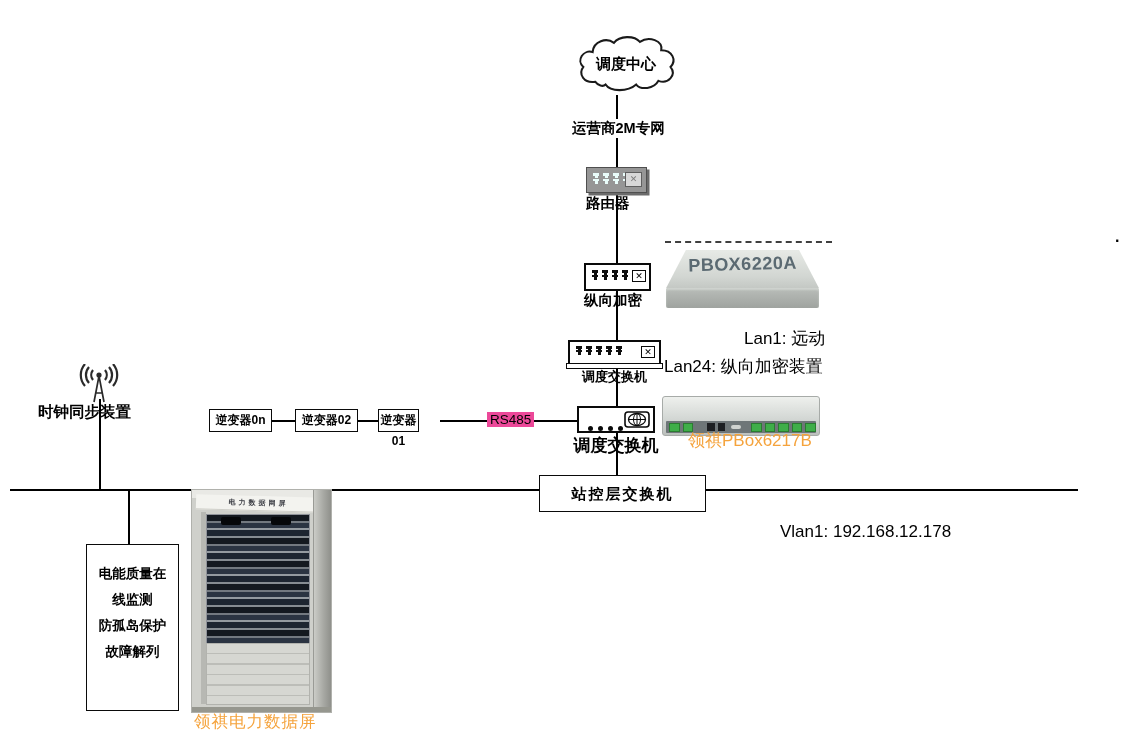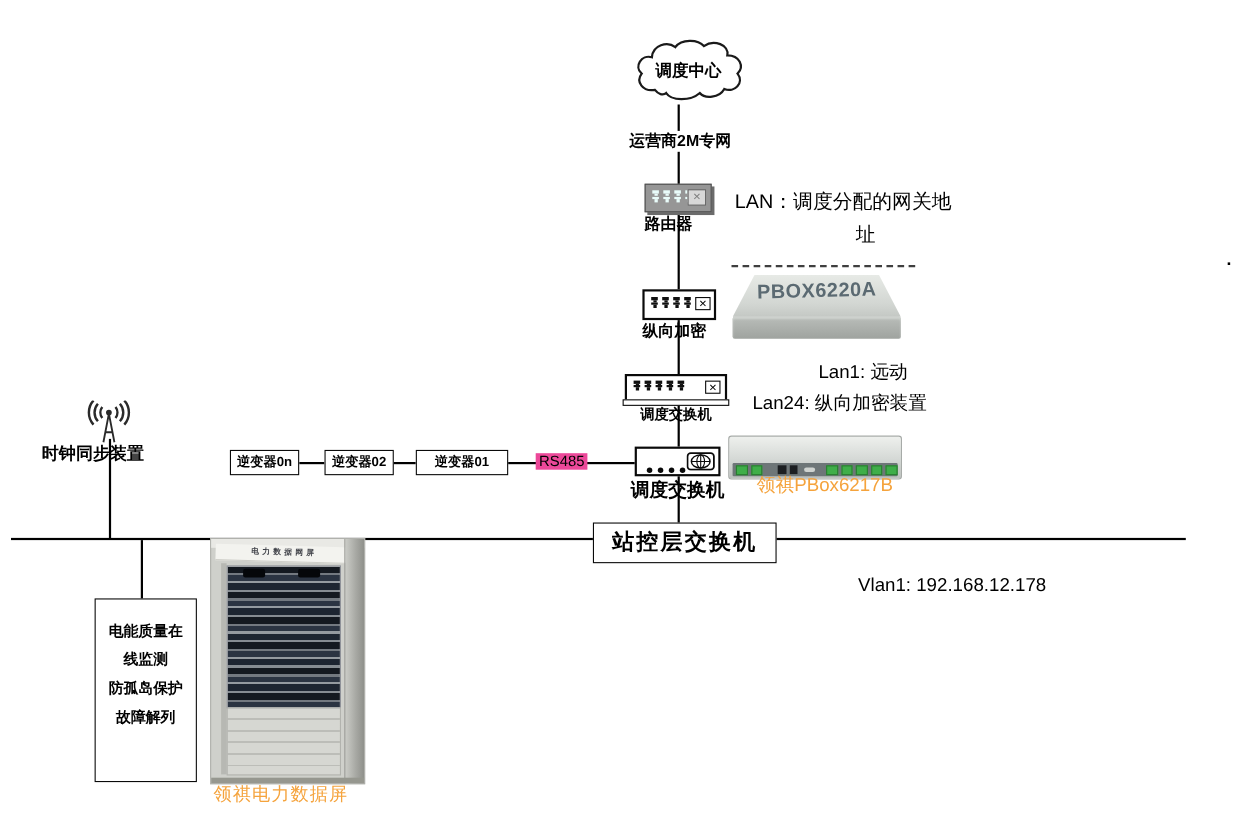--- a/index.html
+++ b/index.html
@@ -107,24 +107,20 @@
       <span class="pmark light"></span>
         <span class="pmark light"></span>
         <span class="pmark light"></span>
         <span class="pmark light"></span>
         <span class="pmark light"></span>
     </div>
     <div class="rsq"></div>
   </div>
   <div class="lbl bold" style="left:586px;top:194px;width:61px;text-align:left;font-size:14.5px;">路由器</div>
 
-  <div class="lbl" style="left:668px;top:168px;width:238px;white-space:normal;font-size:18px;line-height:30px;">
-    <span style="display:block;">LAN：调度分配的网关地</span>
-    <span style="display:block;text-align:center;">址</span>
-  </div>
 
   <div class="lbl bold" style="left:1115px;top:228px;font-size:16px;">.</div>
 
   <div class="devbox" style="left:584px;top:263px;width:67px;height:28px;">
     <div class="prow" style="margin-top:3px;">
       <span class="pmark"></span>
         <span class="pmark"></span>
         <span class="pmark"></span>
         <span class="pmark"></span>
         <span class="pmark"></span>
@@ -160,21 +156,21 @@
         <span class="pmark"></span>
         <span class="pmark"></span>
         <span class="pmark"></span>
     </div>
     <div class="xbox" style="right:4px;top:4px;"></div>
     <div class="lip"></div>
   </div>
   <div class="lbl bold" style="left:568px;top:368px;width:93px;text-align:center;font-size:13px;">调度交换机</div>
 
   <div class="lbl" style="left:744px;top:327px;font-size:17px;">Lan1: 远动</div>
-  <div class="lbl" style="left:684px;top:355px;font-size:17px;">Lan24: 纵向加密装置</div>
+  <div class="lbl" style="left:664px;top:355px;font-size:17px;">Lan24: 纵向加密装置</div>
 
   <div class="devbox" style="left:577px;top:406px;width:78px;height:27px;">
     <div style="position:absolute;left:6px;top:9px;">
       <span class="dot4"></span><span class="dot4"></span><span class="dot4"></span><span class="dot4"></span>
     </div>
     <svg width="26" height="17" viewBox="0 0 26 17" style="position:absolute;right:3px;top:3px;">
       <rect x="1" y="1" width="24" height="15" rx="3" fill="none" stroke="#0a0a0a" stroke-width="1.6"></rect>
       <ellipse cx="13" cy="8.5" rx="8.5" ry="6" fill="none" stroke="#0a0a0a" stroke-width="1.3"></ellipse>
       <ellipse cx="13" cy="8.5" rx="3.5" ry="6" fill="none" stroke="#0a0a0a" stroke-width="1"></ellipse>
       <line x1="4.5" y1="8.5" x2="21.5" y2="8.5" stroke="#0a0a0a" stroke-width="1"></line>
@@ -200,38 +196,38 @@
   <div class="lbl orange" style="left:688px;top:429px;font-size:17px;">领祺PBox6217B</div>
 
   <div class="lbl" style="left:487px;top:412px;font-size:13.5px;background:#ec4899;padding:0 3px;">RS485</div>
 
   <div class="invbox" style="left:209px;top:409px;width:63px;height:23px;line-height:21px;">
     <span>逆变器0n</span>
   </div>
   <div class="invbox" style="left:295px;top:409px;width:63px;height:23px;line-height:21px;">
     <span>逆变器02</span>
   </div>
-  <div class="invbox" style="left:378px;top:409px;width:84px;height:23px;line-height:21px;">
+  <div class="invbox" style="left:378px;top:409px;width:41px;height:23px;line-height:21px;">
     <span>逆变器01</span>
   </div>
 
   <svg width="48" height="40" viewBox="0 0 48 40" style="position:absolute;left:75px;top:364px;">
     <circle cx="24" cy="11" r="2.6" fill="#2a2a2a"></circle>
     <path d="M24 12 L19 38 M24 12 L29 38 M21 29 L27 29" stroke="#2a2a2a" stroke-width="1.7" fill="none"></path>
     <path d="M18 6 A8 8 0 0 0 18 16" stroke="#2a2a2a" stroke-width="2.2" fill="none"></path>
     <path d="M14 3 A12 12 0 0 0 14 19" stroke="#2a2a2a" stroke-width="2.2" fill="none"></path>
     <path d="M10 0 A16.5 16.5 0 0 0 10 22" stroke="#2a2a2a" stroke-width="2.2" fill="none"></path>
     <path d="M30 6 A8 8 0 0 1 30 16" stroke="#2a2a2a" stroke-width="2.2" fill="none"></path>
     <path d="M34 3 A12 12 0 0 1 34 19" stroke="#2a2a2a" stroke-width="2.2" fill="none"></path>
     <path d="M38 0 A16.5 16.5 0 0 1 38 22" stroke="#2a2a2a" stroke-width="2.2" fill="none"></path>
   </svg>
   <div class="lbl bold" style="left:38px;top:402px;font-size:15.5px;">时钟同步装置</div>
 
   <div class="bigbox" style="left:539px;top:475px;width:167px;height:37px;line-height:35px;">
-    <span class="bold" style="font-size:20px;letter-spacing:2px;">站控层交换机</span>
+    <span class="bold" style="font-size:15px;letter-spacing:2px;">站控层交换机</span>
   </div>
 
   <div class="lbl" style="left:780px;top:522px;font-size:17px;">Vlan1: 192.168.12.178</div>
 
   <div class="bigbox" style="left:86px;top:544px;width:93px;height:167px;">
     <div style="margin-top:16px;font-weight:bold;font-size:13.5px;line-height:26px;">
       <div>电能质量在</div>
       <div>线监测</div>
       <div>防孤岛保护</div>
       <div>故障解列</div>

